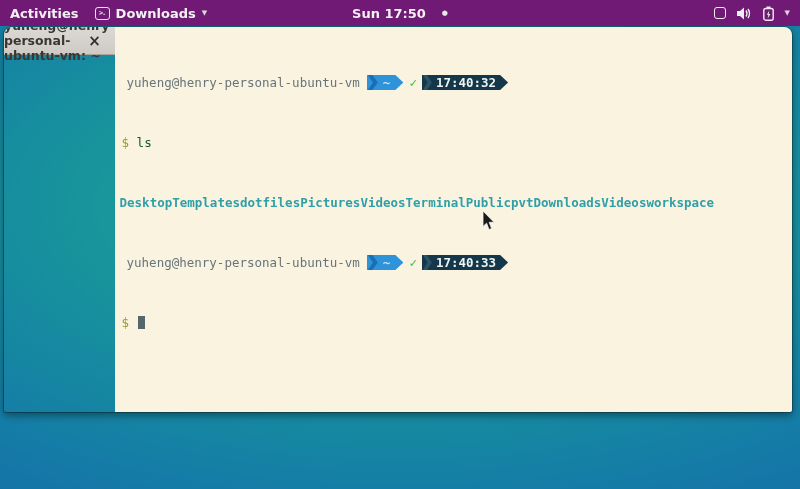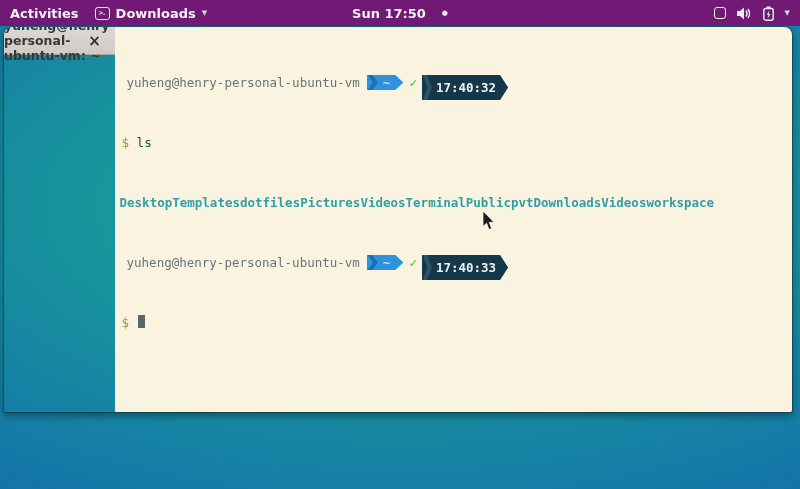--- a/index.html
+++ b/index.html
@@ -56,39 +56,39 @@
     display:flex; align-items:center; justify-content:center;
     color:#33302c; font-size:15px; font-weight:bold; cursor:pointer;
   }
 
   
   .term {
     flex:1; background:#f9f3e0; padding:3px 4px;
     font-family:"DejaVu Sans Mono","Liberation Mono",monospace;
     font-size:12.5px; line-height:15px; color:#5d6b71; white-space:pre;
   }
-  .row { display:flex; height:15px; }
+  .row { display:flex; align-items:center; height:15px; }
   .prompt-row { padding-left:8px; }
   .user { color:#68757c; }
 
   .pl-blue {
     position:relative; margin-left:7px; height:15px;
     display:inline-flex; align-items:center;
     background:#2e93d8; color:#c8e6f8; font-weight:bold;
     padding:0 13px 0 16px;
     clip-path:polygon(0 0, calc(100% - 8px) 0, 100% 50%, calc(100% - 8px) 100%, 0 100%);
   }
   .pl-blue::before {
     content:""; position:absolute; left:1px; top:0; bottom:0; width:10px;
     background:#1a6fb4;
     clip-path:polygon(0 0, 45% 0, 100% 50%, 45% 100%, 0 100%, 50% 50%);
   }
   .check { color:#35c03f; font-weight:bold; margin:0 5px 0 6px; }
   .pl-dark {
-    position:relative; height:25px; display:inline-flex; align-items:center;
+    position:relative; height:15px; display:inline-flex; align-items:center;
     background:#14384a; color:#eef3f3; font-weight:bold;
     padding:0 12px 0 14px;
     clip-path:polygon(0 0, calc(100% - 8px) 0, 100% 50%, calc(100% - 8px) 100%, 0 100%);
   }
   .pl-dark::before {
     content:""; position:absolute; left:1px; top:0; bottom:0; width:9px;
     background:#2b5265;
     clip-path:polygon(0 0, 45% 0, 100% 50%, 45% 100%, 0 100%, 50% 50%);
   }
 

